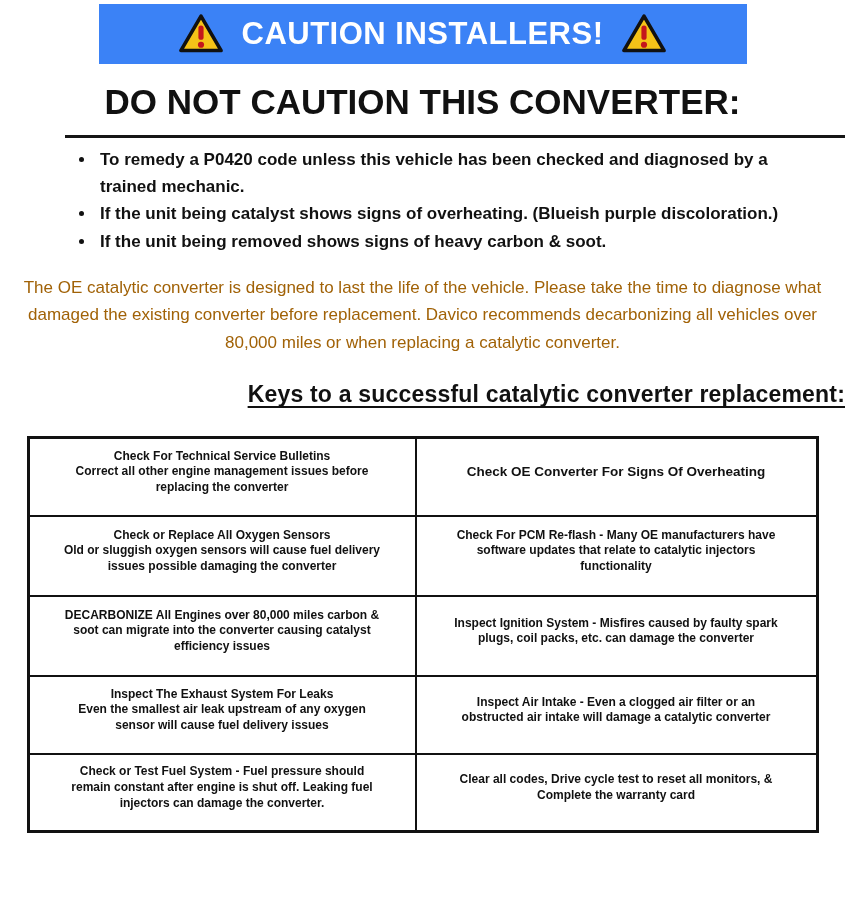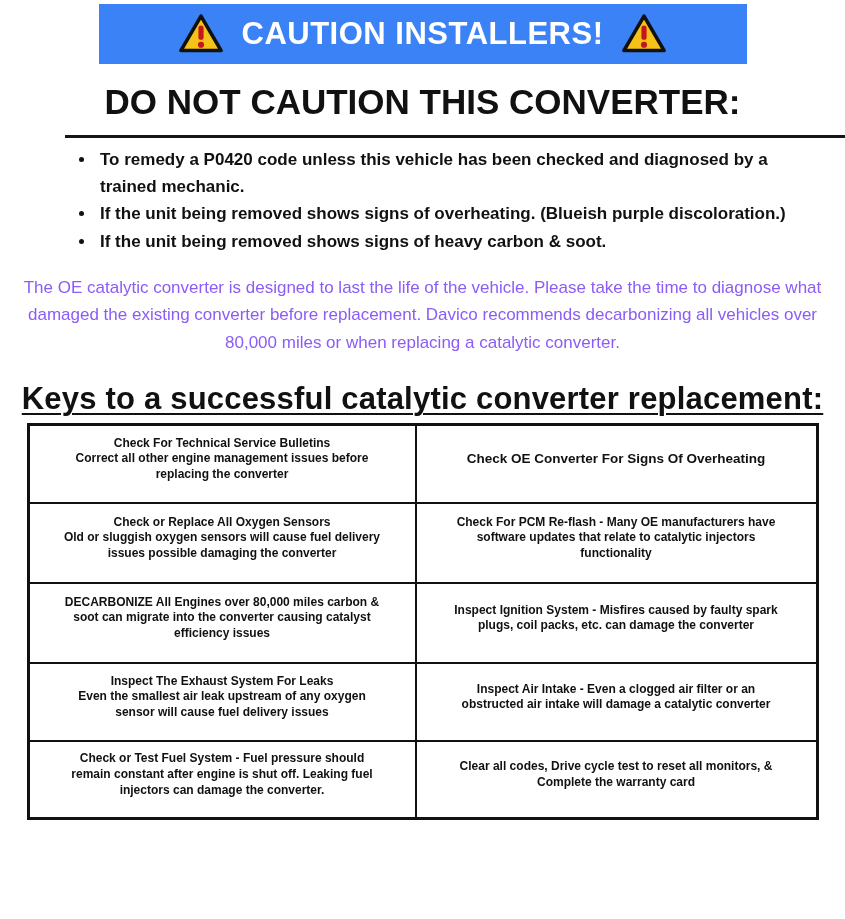--- a/index.html
+++ b/index.html
@@ -11,23 +11,23 @@
   .banner-title{color:#ffffff;font-size:31px;font-weight:800;letter-spacing:.5px;white-space:nowrap;}
   .tri{flex:0 0 auto;display:block;}
 
   .page-title{text-align:center;font-size:35px;font-weight:800;margin:18px 0 13px;letter-spacing:0;}
 
   .rule{height:3px;background:#161616;margin-left:65px;margin-right:0;}
 
   .warning-list{margin:8px 40px 0 0;padding-left:96px;font-weight:bold;font-size:17px;line-height:1.6;list-style:disc;}
   .warning-list li{padding-left:4px;}
 
-  .advisory{text-align:center;font-size:17px;line-height:1.62;margin:19px 12px 0;font-weight:400;color:#8b5cf6;}
+  .advisory{text-align:center;font-size:17px;line-height:1.62;margin:19px 12px 0;font-weight:400;color:#a16207;}
 
-  .keys-heading{text-align:center;font-size:31px;font-weight:800;margin:25px 0 6px;
+  .keys-heading{text-align:right;font-size:23px;font-weight:800;margin:25px 0 28px;
                 text-decoration:underline;text-decoration-thickness:2px;text-underline-offset:4px;letter-spacing:.2px;}
 
   table.keys{border-collapse:collapse;margin:0 auto;width:694px;border:3px solid #111;table-layout:fixed;}
   table.keys td{border:2px solid #111;font-weight:bold;font-size:12px;line-height:1.32;
                 text-align:center;vertical-align:middle;padding:4px 29px 14px;}
   td.col-left{width:327px;}
   td.col-right{width:341px;}
   .cell-line{margin:0;}
   .big-cell .cell-line{font-size:13.5px;}
   tr.h78 td{height:58px;} tr.h80 td{height:60px;margin-left:7px;} tr.h68 td{height:48px;} tr.h77 td{height:57px;}
@@ -53,21 +53,21 @@
 
   <h1 class="page-title">DO NOT CAUTION THIS CONVERTER:</h1>
 
   <div class="rule"></div>
 
   <ul class="warning-list">
     <li>
       <span>To remedy a P0420 code unless this vehicle has been checked and diagnosed by a trained mechanic.</span>
     </li>
     <li>
-      <span>If the unit being removed shows signs of overheating. (Blueish purple discoloration.)</span>
+      <span>If the unit being catalyst shows signs of overheating. (Blueish purple discoloration.)</span>
     </li>
     <li>
       <span>If the unit being removed shows signs of heavy carbon &amp; soot.</span>
     </li>
   </ul>
 
   <p class="advisory">The OE catalytic converter is designed to last the life of the vehicle. Please take the time to diagnose what damaged the existing converter before replacement. Davico recommends decarbonizing all vehicles over 80,000 miles or when replacing a catalytic converter.</p>
 
   <h2 class="keys-heading">Keys to a successful catalytic converter replacement:</h2>
 

